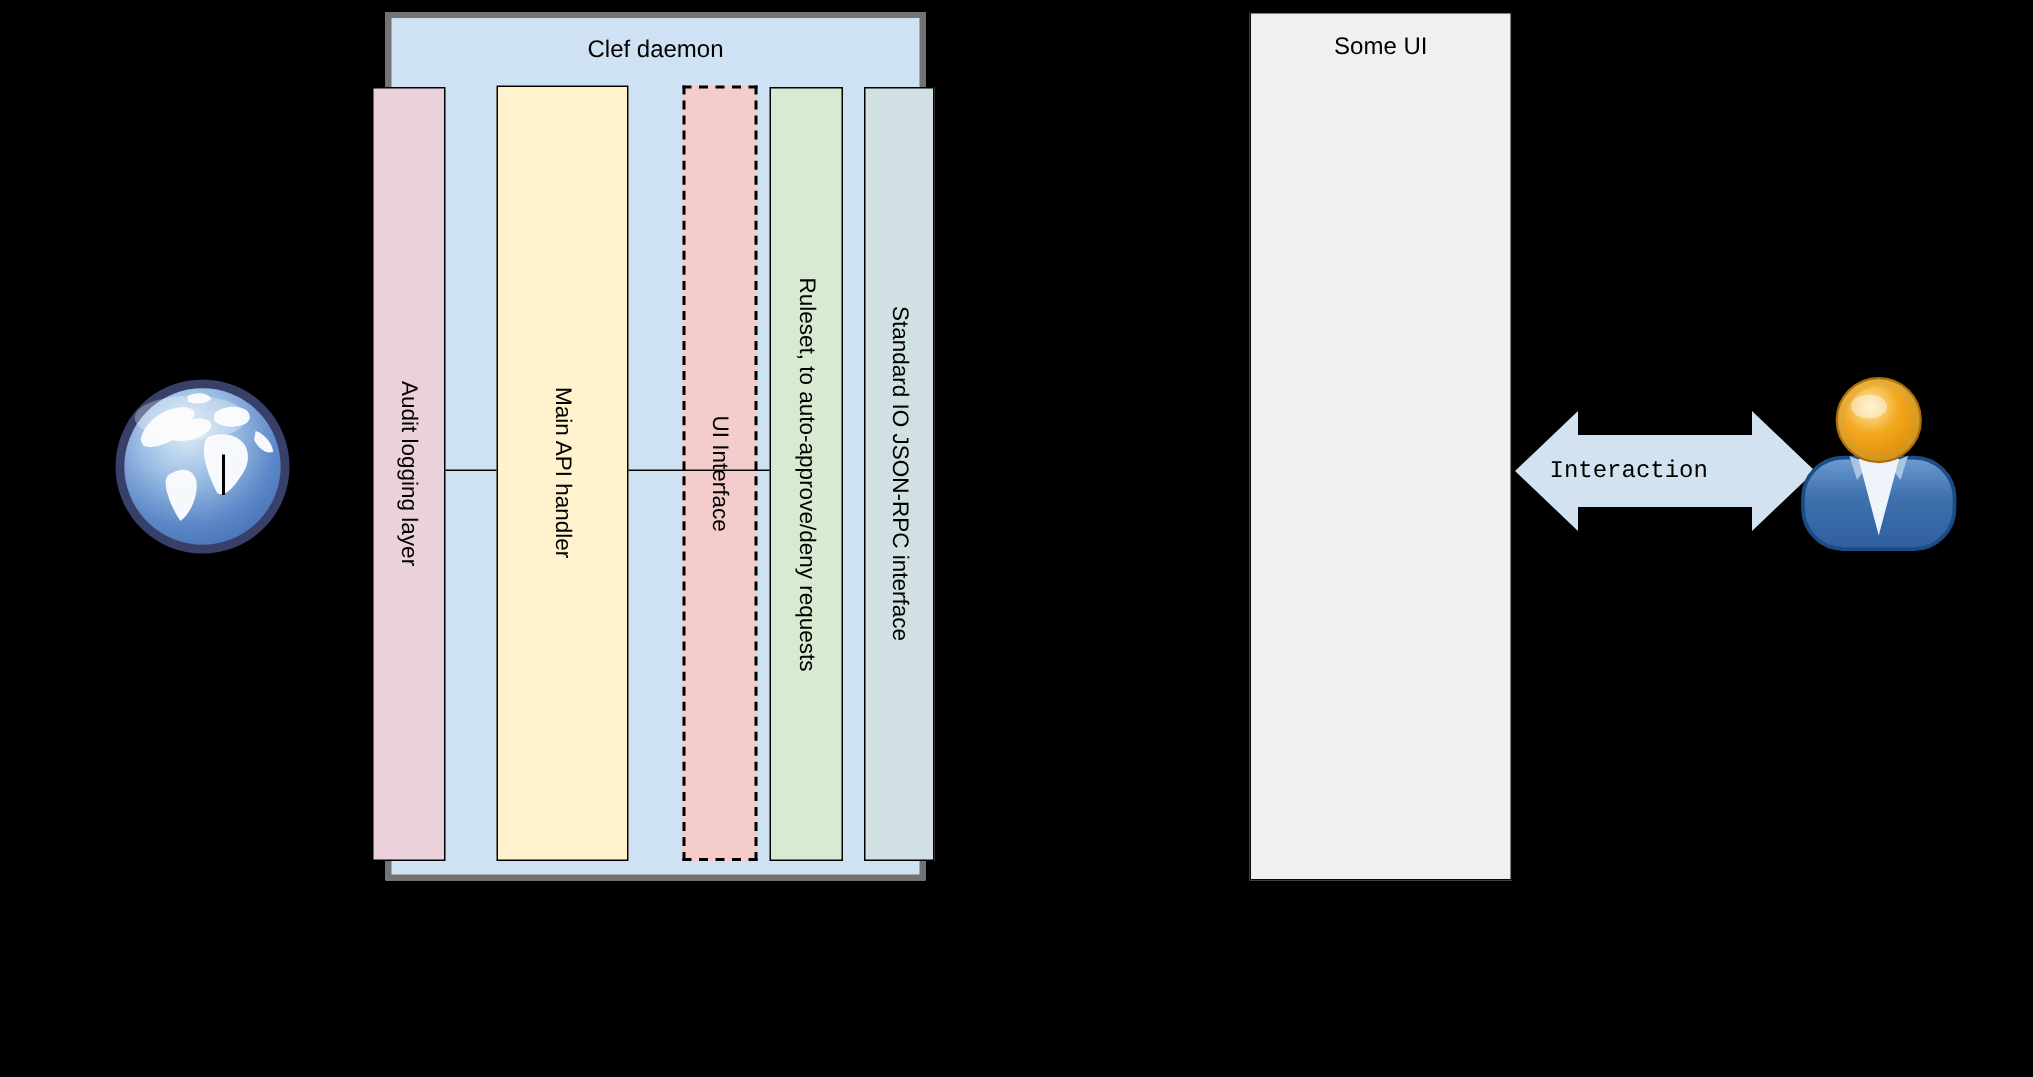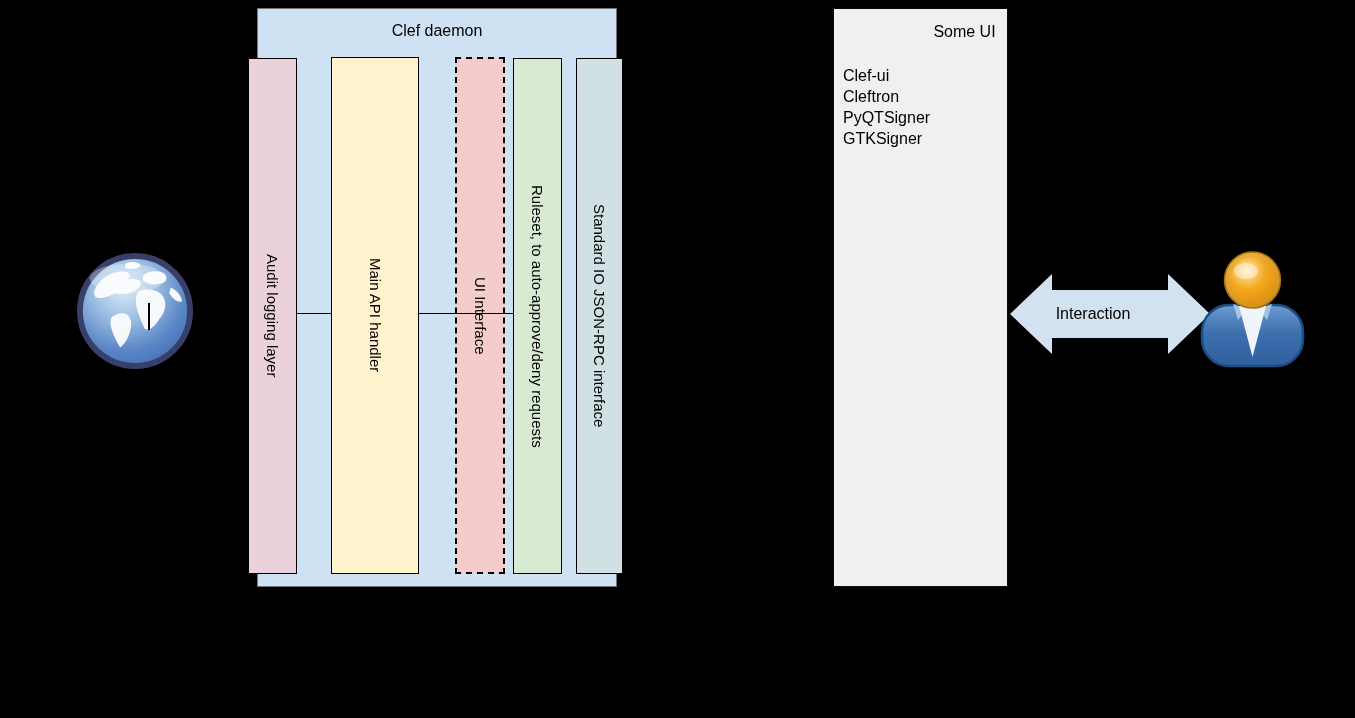--- a/index.html
+++ b/index.html
@@ -3,21 +3,21 @@
 <meta charset="utf-8">
 <style>
   html,body{margin:0;padding:0;background:#000;}
   #stage{
     position:relative;width:1355px;height:718px;background:#000;overflow:hidden;
     font-family:"Liberation Sans", sans-serif;color:#000;
   }
   
   .clef-box{
     position:absolute;left:257px;top:8px;width:360px;height:579px;
-    background:#cfe2f3;border:1px solid #737373;box-sizing:border-box;z-index:1;
+    background:#cfe2f3;border:4px solid #737373;box-sizing:border-box;z-index:1;
   }
   .clef-title{
     position:absolute;left:0;top:13px;width:100%;text-align:center;
     font-size:16px;color:#000;
   }
   
   .col{
     position:absolute;top:58px;height:516px;box-sizing:border-box;
     border:1px solid #000;z-index:4;
     display:flex;align-items:center;justify-content:center;
@@ -41,51 +41,45 @@
   .person-wrap{position:absolute;left:1200px;top:251px;width:105px;height:117px;z-index:2;}
   
   .arrow{position:absolute;z-index:2;}
   .arrow-left{left:620px;top:270px;width:212px;height:88px;}
   .arrow-right{left:1005px;top:270px;width:210px;height:88px;}
   .arrow svg{display:block;width:100%;height:100%;}
   .arrow-label{
     position:absolute;font-size:16px;line-height:22px;color:#000;white-space:pre;
   }
   .arrow-left .arrow-label{left:36px;top:23px;}
-  .arrow-right .arrow-label{left:28px;top:35px;width:120px;text-align:center;line-height:18px;}
+  .arrow-right .arrow-label{left:28px;top:35px;width:120px;text-align:left;line-height:18px;font-family:Liberation Mono, monospace;}
   
   .someui-box{
     position:absolute;left:833px;top:8px;width:175px;height:579px;
     background:#f0f0f0;border:1px solid #0a0a0a;box-sizing:border-box;z-index:1;
   }
   .someui-title{
-    position:absolute;left:0;top:14px;width:100%;text-align:center;font-size:16px;padding-left:44px;
+    position:absolute;left:0;top:14px;width:100%;text-align:center;font-size:16px;
   }
   .someui-list{
     position:absolute;left:9px;top:56px;list-style:none;margin:0;padding:0;
     font-size:16px;line-height:21px;
   }
 </style>
 </head>
 <body>
 
 <div id="stage">
 
   <div class="clef-box">
     <div class="clef-title">Clef daemon</div>
   </div>
 
   <div class="someui-box">
     <div class="someui-title">Some UI</div>
-    <ul class="someui-list">
-      <li>Clef-ui</li>
-      <li>Cleftron</li>
-      <li>PyQTSigner</li>
-      <li>GTKSigner</li>
-    </ul>
   </div>
 
   <div class="col col-audit">
     <span class="vtext">Audit logging layer</span>
   </div>
   <div class="col col-api">
     <span class="vtext">Main API handler</span>
   </div>
   <div class="col col-ui">
     <span class="vtext">UI Interface</span>

